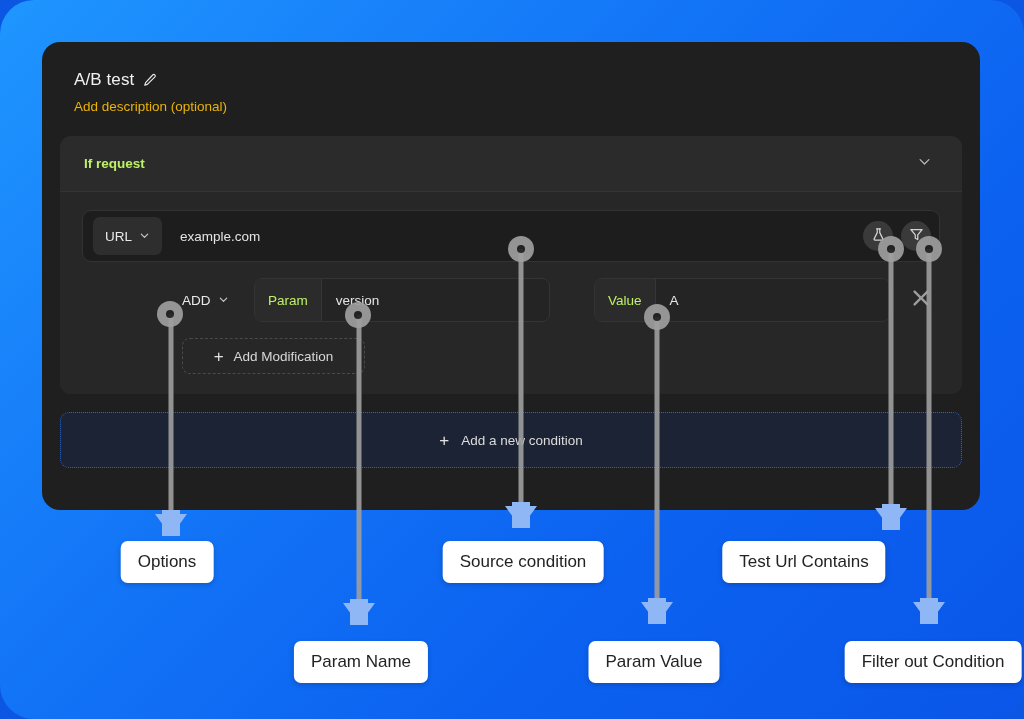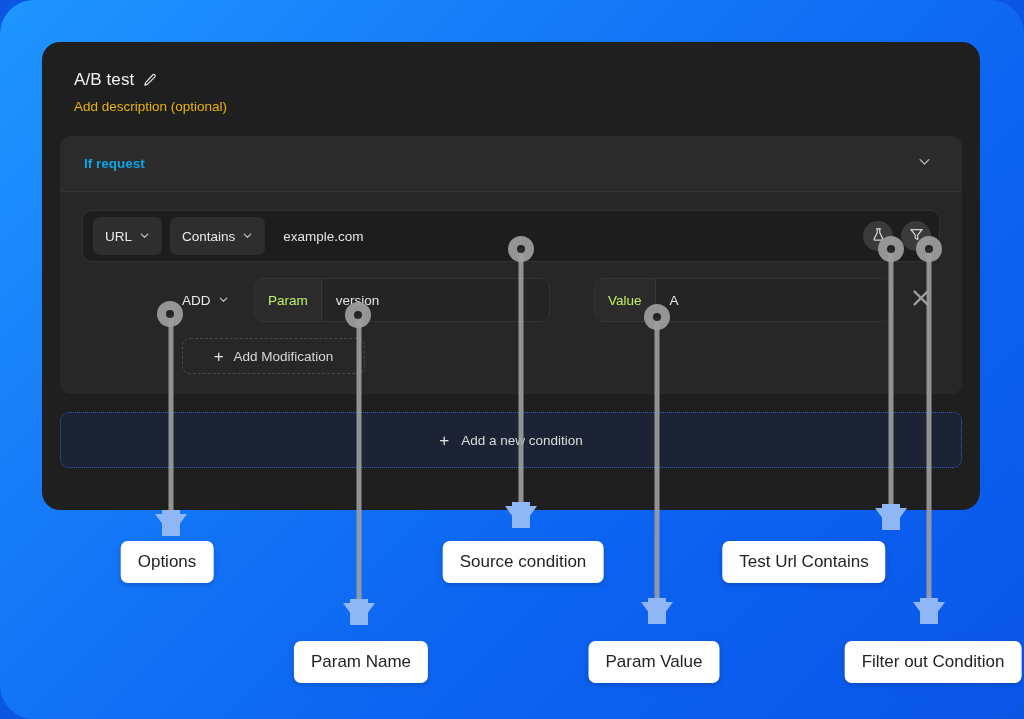--- a/index.html
+++ b/index.html
@@ -77,21 +77,21 @@
   }
   .group-header {
     height: 56px;
     display: flex;
     align-items: center;
     justify-content: space-between;
     padding: 0 30px 0 24px;
     border-bottom: 1px solid #343434;
   }
   .group-header-label {
-    color: #0ea5e9;
+    color: #bef264;
     font-size: 13.5px;
     font-weight: bold;
   }
   .chev-collapse {
     width: 15px;
     height: 15px;
     color: #b4b4b4;
   }
 
   .group-body {
@@ -339,28 +339,20 @@
 
           <div class="pill-select">
             <span>URL</span>
             <span>
               <svg class="chev-sm" viewBox="0 0 24 24" fill="none" stroke="currentColor" stroke-width="2.4" stroke-linecap="round" stroke-linejoin="round">
                 <polyline points="5 9 12 16 19 9"></polyline>
               </svg>
             </span>
           </div>
 
-          <div class="pill-select">
-            <span>Contains</span>
-            <span>
-              <svg class="chev-sm" viewBox="0 0 24 24" fill="none" stroke="currentColor" stroke-width="2.4" stroke-linecap="round" stroke-linejoin="round">
-                <polyline points="5 9 12 16 19 9"></polyline>
-              </svg>
-            </span>
-          </div>
 
           <div class="url-value">example.com</div>
 
           <div class="round-icon-btn">
             <span>
               <svg viewBox="0 0 24 24" fill="none" stroke="currentColor" stroke-width="2" stroke-linecap="round" stroke-linejoin="round">
                 <path d="M9 3h6"></path>
                   <path d="M10 3v6L5 19a1.5 1.5 0 0 0 1.3 2h11.4A1.5 1.5 0 0 0 19 19l-5-10V3"></path>
               </svg>
             </span>

